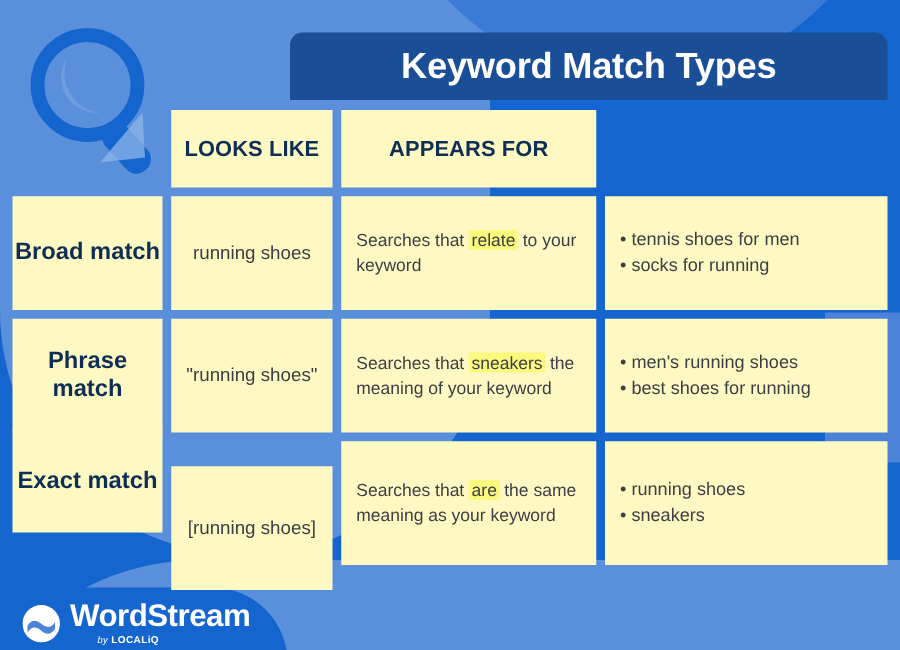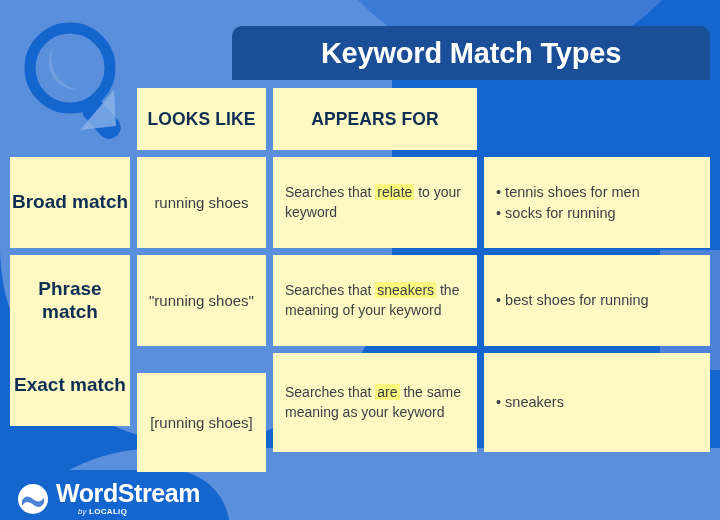--- a/index.html
+++ b/index.html
@@ -240,35 +240,37 @@
       <span class="rowlabel-text">Phrase match</span>
     </div>
     <div class="cell center" style="left:127px; top:167px; width:129px; height:91px;">
       <span class="body-text">"running shoes"</span>
     </div>
     <div class="cell left" style="left:263px; top:167px; width:204px; height:91px;">
       <span class="body-text small"><span>Searches that </span><span class="hl">sneakers</span><span> the meaning of your keyword</span></span>
     </div>
     <div class="cell left" style="left:474px; top:167px; width:226px; height:91px;">
       <div class="bullets">
+        <div>• <span>men's running shoes</span></div>
         <div>• <span>best shoes for running</span></div>
       </div>
     </div>
 
     <div class="cell center" style="left:0px; top:257px; width:120px; height:81px;">
       <span class="rowlabel-text">Exact match</span>
     </div>
     <div class="cell center" style="left:127px; top:265px; width:129px; height:99px;margin-top:20px;">
       <span class="body-text">[running shoes]</span>
     </div>
     <div class="cell left" style="left:263px; top:265px; width:204px; height:99px;">
       <span class="body-text small"><span>Searches that </span><span class="hl">are</span><span> the same meaning as your keyword</span></span>
     </div>
     <div class="cell left" style="left:474px; top:265px; width:226px; height:99px;">
       <div class="bullets">
+        <div>• <span>running shoes</span></div>
         <div>• <span>sneakers</span></div>
       </div>
     </div>
 
   </div>
 
   <div class="logo">
     <svg class="logo-mark" viewBox="0 0 30 30">
       <circle cx="15" cy="15" r="15" fill="#ffffff"></circle>
       <path d="M 4 16.5 C 7 11.5, 11 11.5, 15 15 C 19 18.5, 23 18.5, 26 13.5 L 26 19 C 23 24, 19 24, 15 20.5 C 11 17, 7 17, 4 22 Z" fill="#4C83D8"></path>

